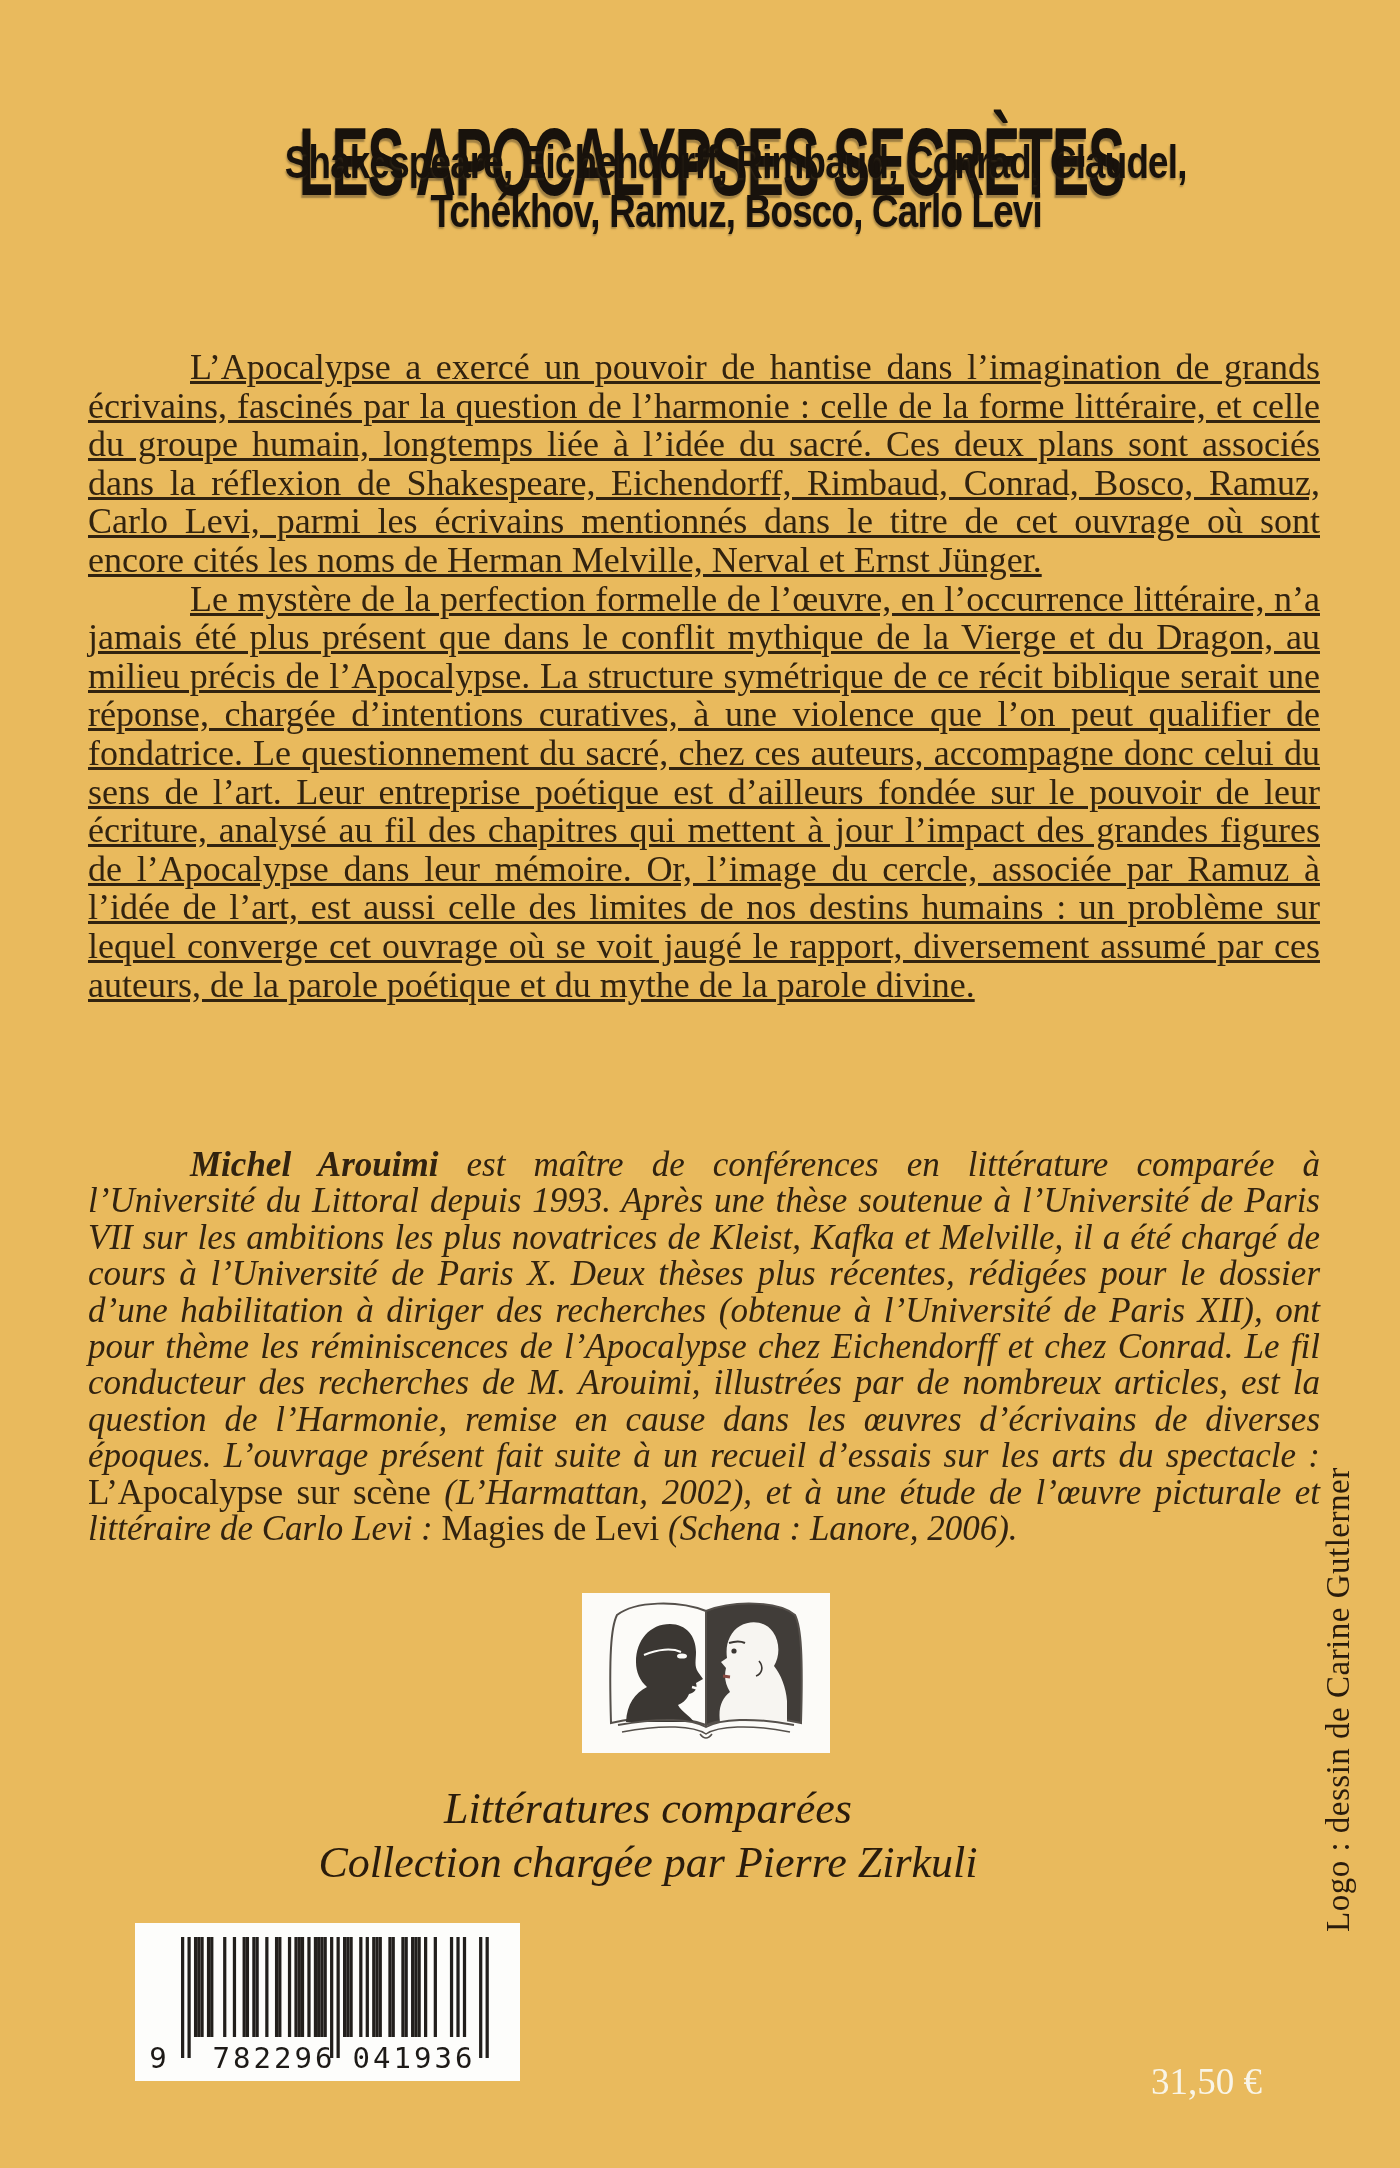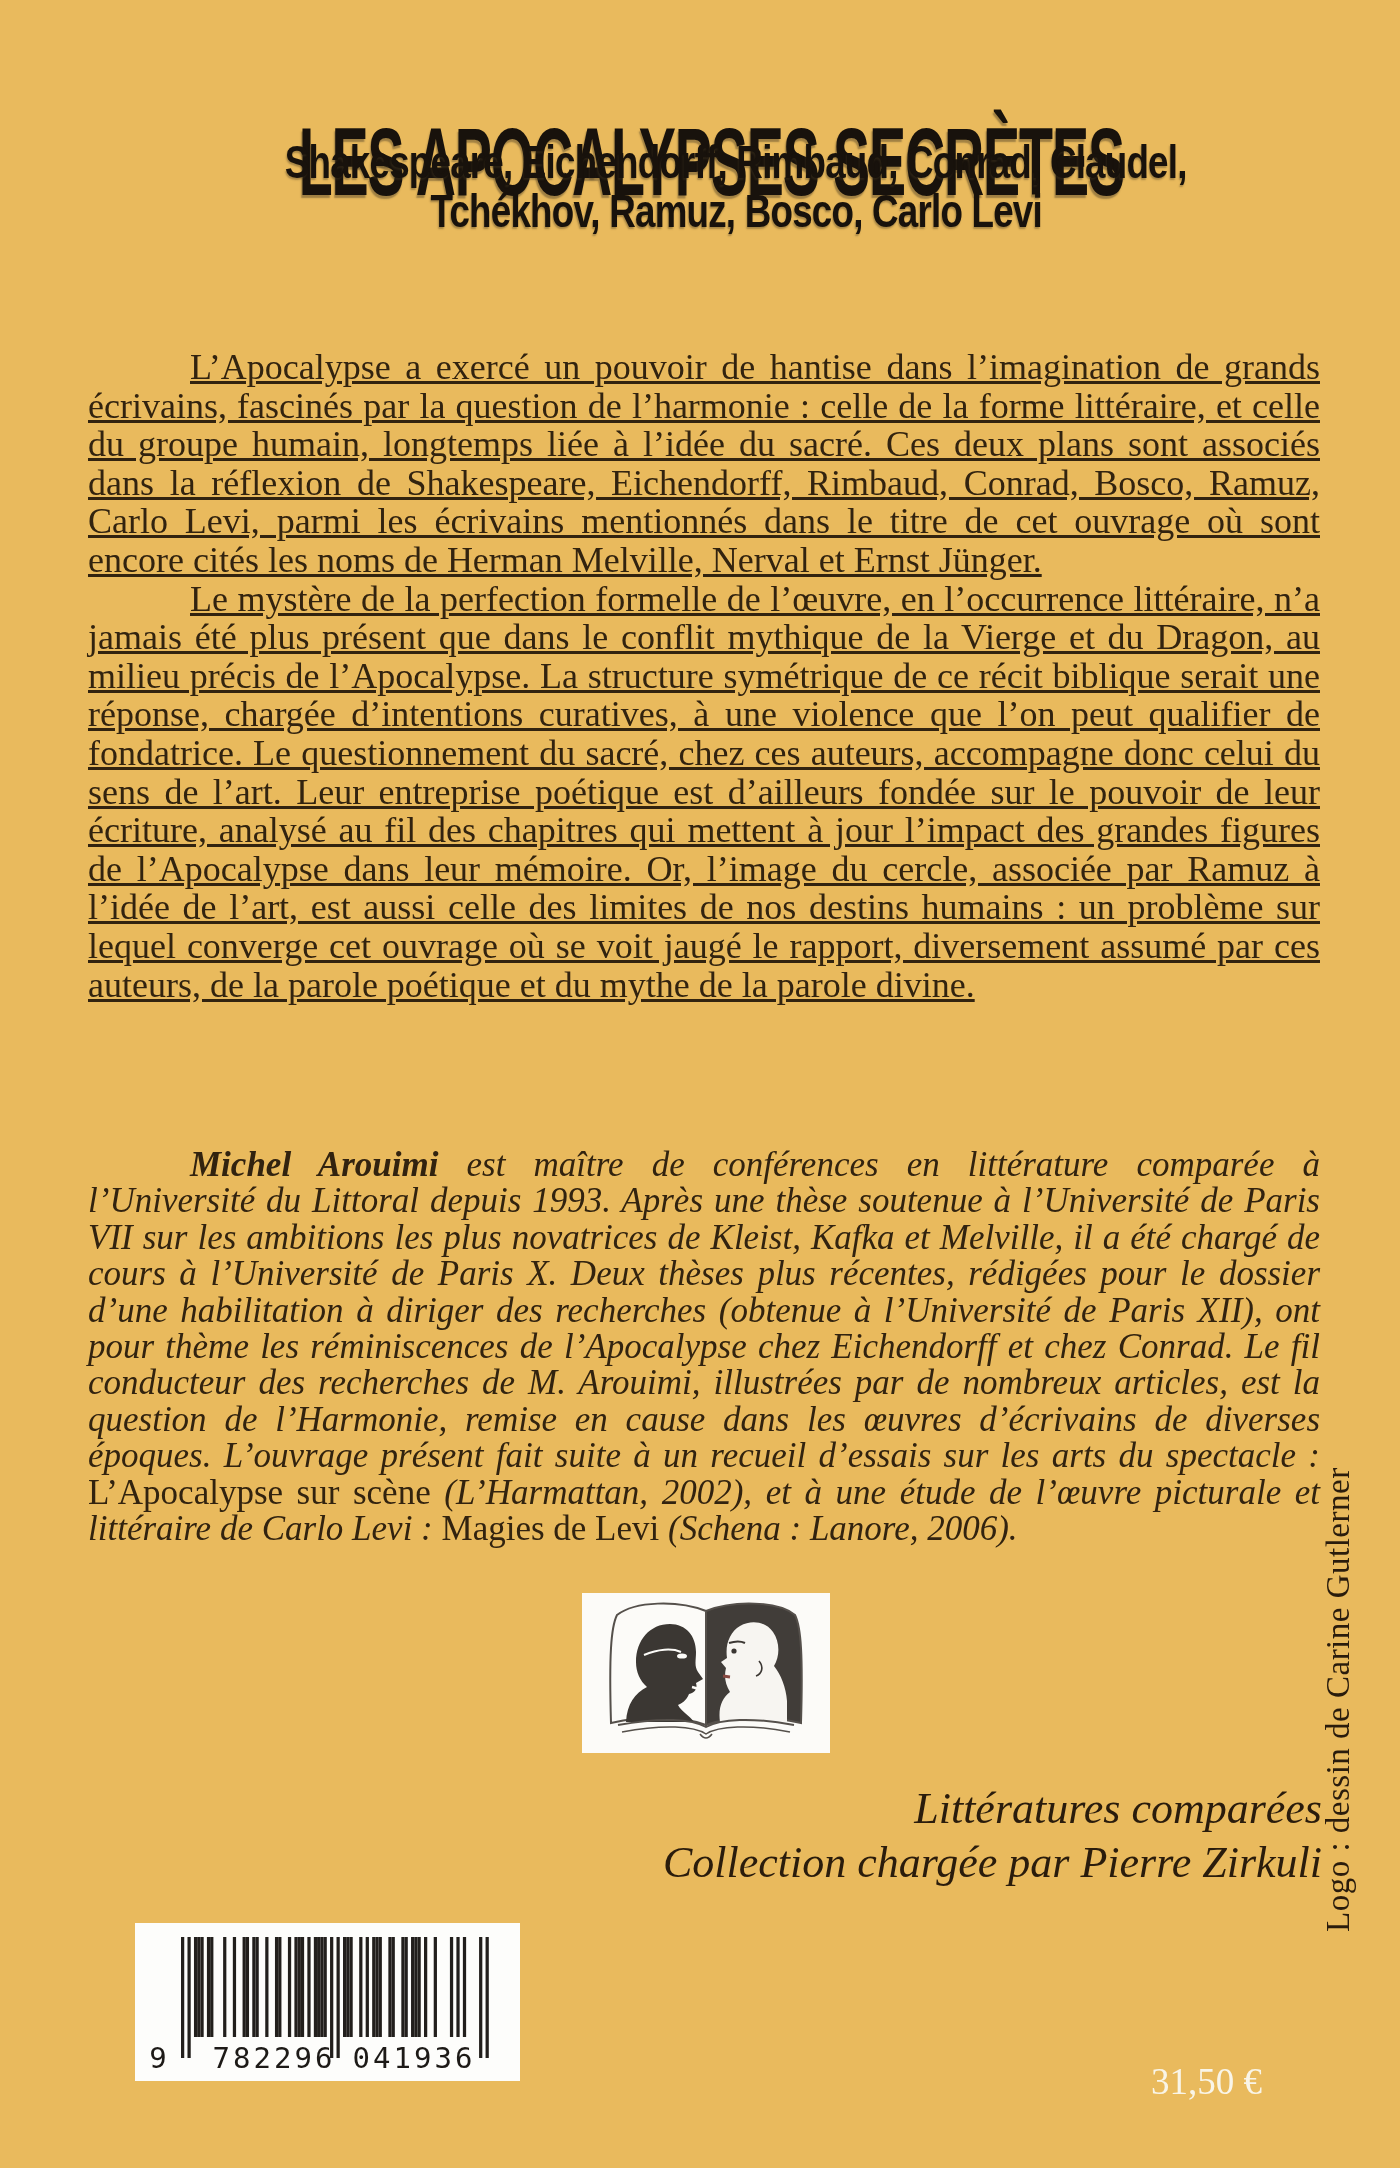--- a/index.html
+++ b/index.html
@@ -34,22 +34,22 @@
     font-size:35px;line-height:36.4px;text-align:justify;
     font-style:italic;color:#32230f;text-indent:102px;
   }
   .bio .seg-bold-italic{font-weight:700;font-style:italic;}
   .bio .seg-italic{}
   .bio .seg-roman{font-style:normal;}
   
   .logo-box{position:absolute;left:582px;top:1593px;width:248px;height:160px;}
   
   .collection{
-    position:absolute;left:0;top:1782px;width:1296px;text-align:right;
-    font-style:italic;font-size:44px;line-height:54px;color:#2a1c0c;padding-left:26px;
+    position:absolute;left:0;top:1782px;width:1296px;text-align:center;
+    font-style:italic;font-size:44px;line-height:54px;color:#2a1c0c;
   }
   
   .vertical-caption{
     position:absolute;left:1320px;top:1536px;width:48px;height:396px;
     writing-mode:vertical-rl;transform:rotate(180deg);
     font-size:33px;color:#2a1c0c;letter-spacing:0.5px;white-space:nowrap;
   }
   
   .barcode-box{position:absolute;left:135px;top:1923px;width:385px;height:158px;background:#fdfdfb;}
   .barcode-box svg{position:absolute;left:0;top:0;}

